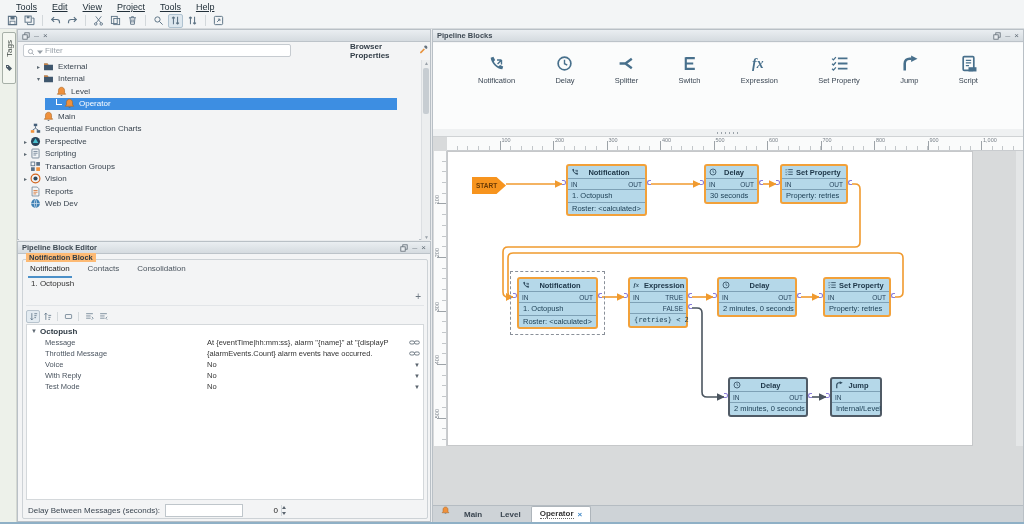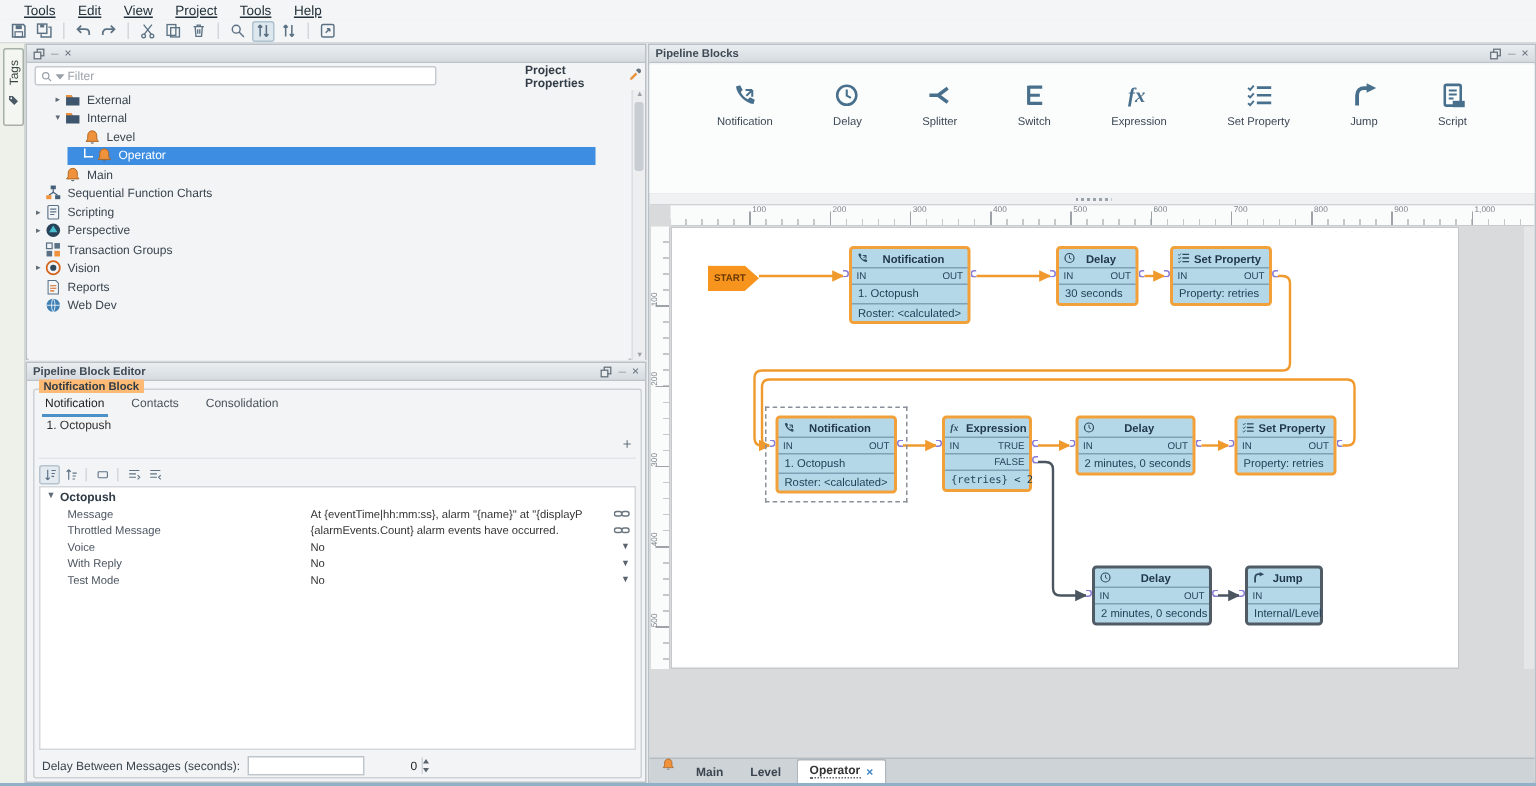--- a/index.html
+++ b/index.html
@@ -257,21 +257,21 @@
                 <circle cx="7" cy="7" r="4.2" fill="none" stroke="#98a0a8" stroke-width="1.6"></circle>
                 <path d="M10.2 10.2L14 14" stroke="#98a0a8" stroke-width="1.6"></path>
               </svg>
             </span></span>
         <span id="pb-search-caret"><svg viewBox="0 0 8 8">
               <path d="M1 2.5h6L4 6z" fill="#98a0a8"></path>
             </svg></span>
         <input id="filter-input" placeholder="Filter" style="">
       </div>
       <div id="pp-btn">
-        <span>Project Properties</span>
+        <span>Browser Properties</span>
         <span id="pp-icon"><span style="display: inline-flex; align-items: center;">
               <svg viewBox="0 0 16 16">
                 <path d="M2 12.5L8.5 6l2 2L4 14.5H2z" fill="#e8923c"></path>
                 <path d="M9 3.5a3 3 0 1 1 3.5 3.5L10 4.5z" fill="#66737e"></path>
               </svg>
             </span></span>
       </div>
     </div>
     <div id="pb-tree">
         <div class="tree-row" style="margin-left: 13px;">
@@ -347,38 +347,38 @@
               </svg>
             </span>
           </span>
           <span class="tree-label">Sequential Function Charts</span>
         </div>
         <div class="tree-row" style="margin-left: 0px;">
           <span class="tree-arrow">▸</span>
           <span class="tree-icon">
             <span style="display: inline-flex; align-items: center;">
               <svg viewBox="0 0 16 16">
+                <circle cx="8" cy="8" r="6.6" fill="#27435a"></circle>
+                <path d="M8 3.4L12 10H4z" fill="#49c0cf"></path>
+              </svg>
+            </span>
+          </span>
+          <span class="tree-label">Perspective</span>
+        </div>
+        <div class="tree-row" style="margin-left: 0px;">
+          <span class="tree-arrow">▸</span>
+          <span class="tree-icon">
+            <span style="display: inline-flex; align-items: center;">
+              <svg viewBox="0 0 16 16">
                 <rect x="2.8" y="1.5" width="10.4" height="13" rx="1" fill="#f2f5f7" stroke="#5a7085" stroke-width="1.1"></rect>
                 <path d="M5 5h6M5 7.6h6M5 10.2h4" stroke="#5a7085" stroke-width="1.1"></path>
               </svg>
             </span>
           </span>
           <span class="tree-label">Scripting</span>
-        </div>
-        <div class="tree-row" style="margin-left: 0px;">
-          <span class="tree-arrow">▸</span>
-          <span class="tree-icon">
-            <span style="display: inline-flex; align-items: center;">
-              <svg viewBox="0 0 16 16">
-                <circle cx="8" cy="8" r="6.6" fill="#27435a"></circle>
-                <path d="M8 3.4L12 10H4z" fill="#49c0cf"></path>
-              </svg>
-            </span>
-          </span>
-          <span class="tree-label">Perspective</span>
         </div>
         <div class="tree-row" style="margin-left: 0px;">
           <span class="tree-arrow"></span>
           <span class="tree-icon">
             <span style="display: inline-flex; align-items: center;">
               <svg viewBox="0 0 16 16">
                 <rect x="1.5" y="1.5" width="5.4" height="5.4" fill="none" stroke="#5a7085" stroke-width="1.2"></rect>
                 <rect x="9.1" y="1.5" width="5.4" height="5.4" fill="#5a7085"></rect>
                 <rect x="1.5" y="9.1" width="5.4" height="5.4" fill="#5a7085"></rect>
                 <rect x="9.1" y="9.1" width="5.4" height="5.4" fill="#f0913c"></rect>

